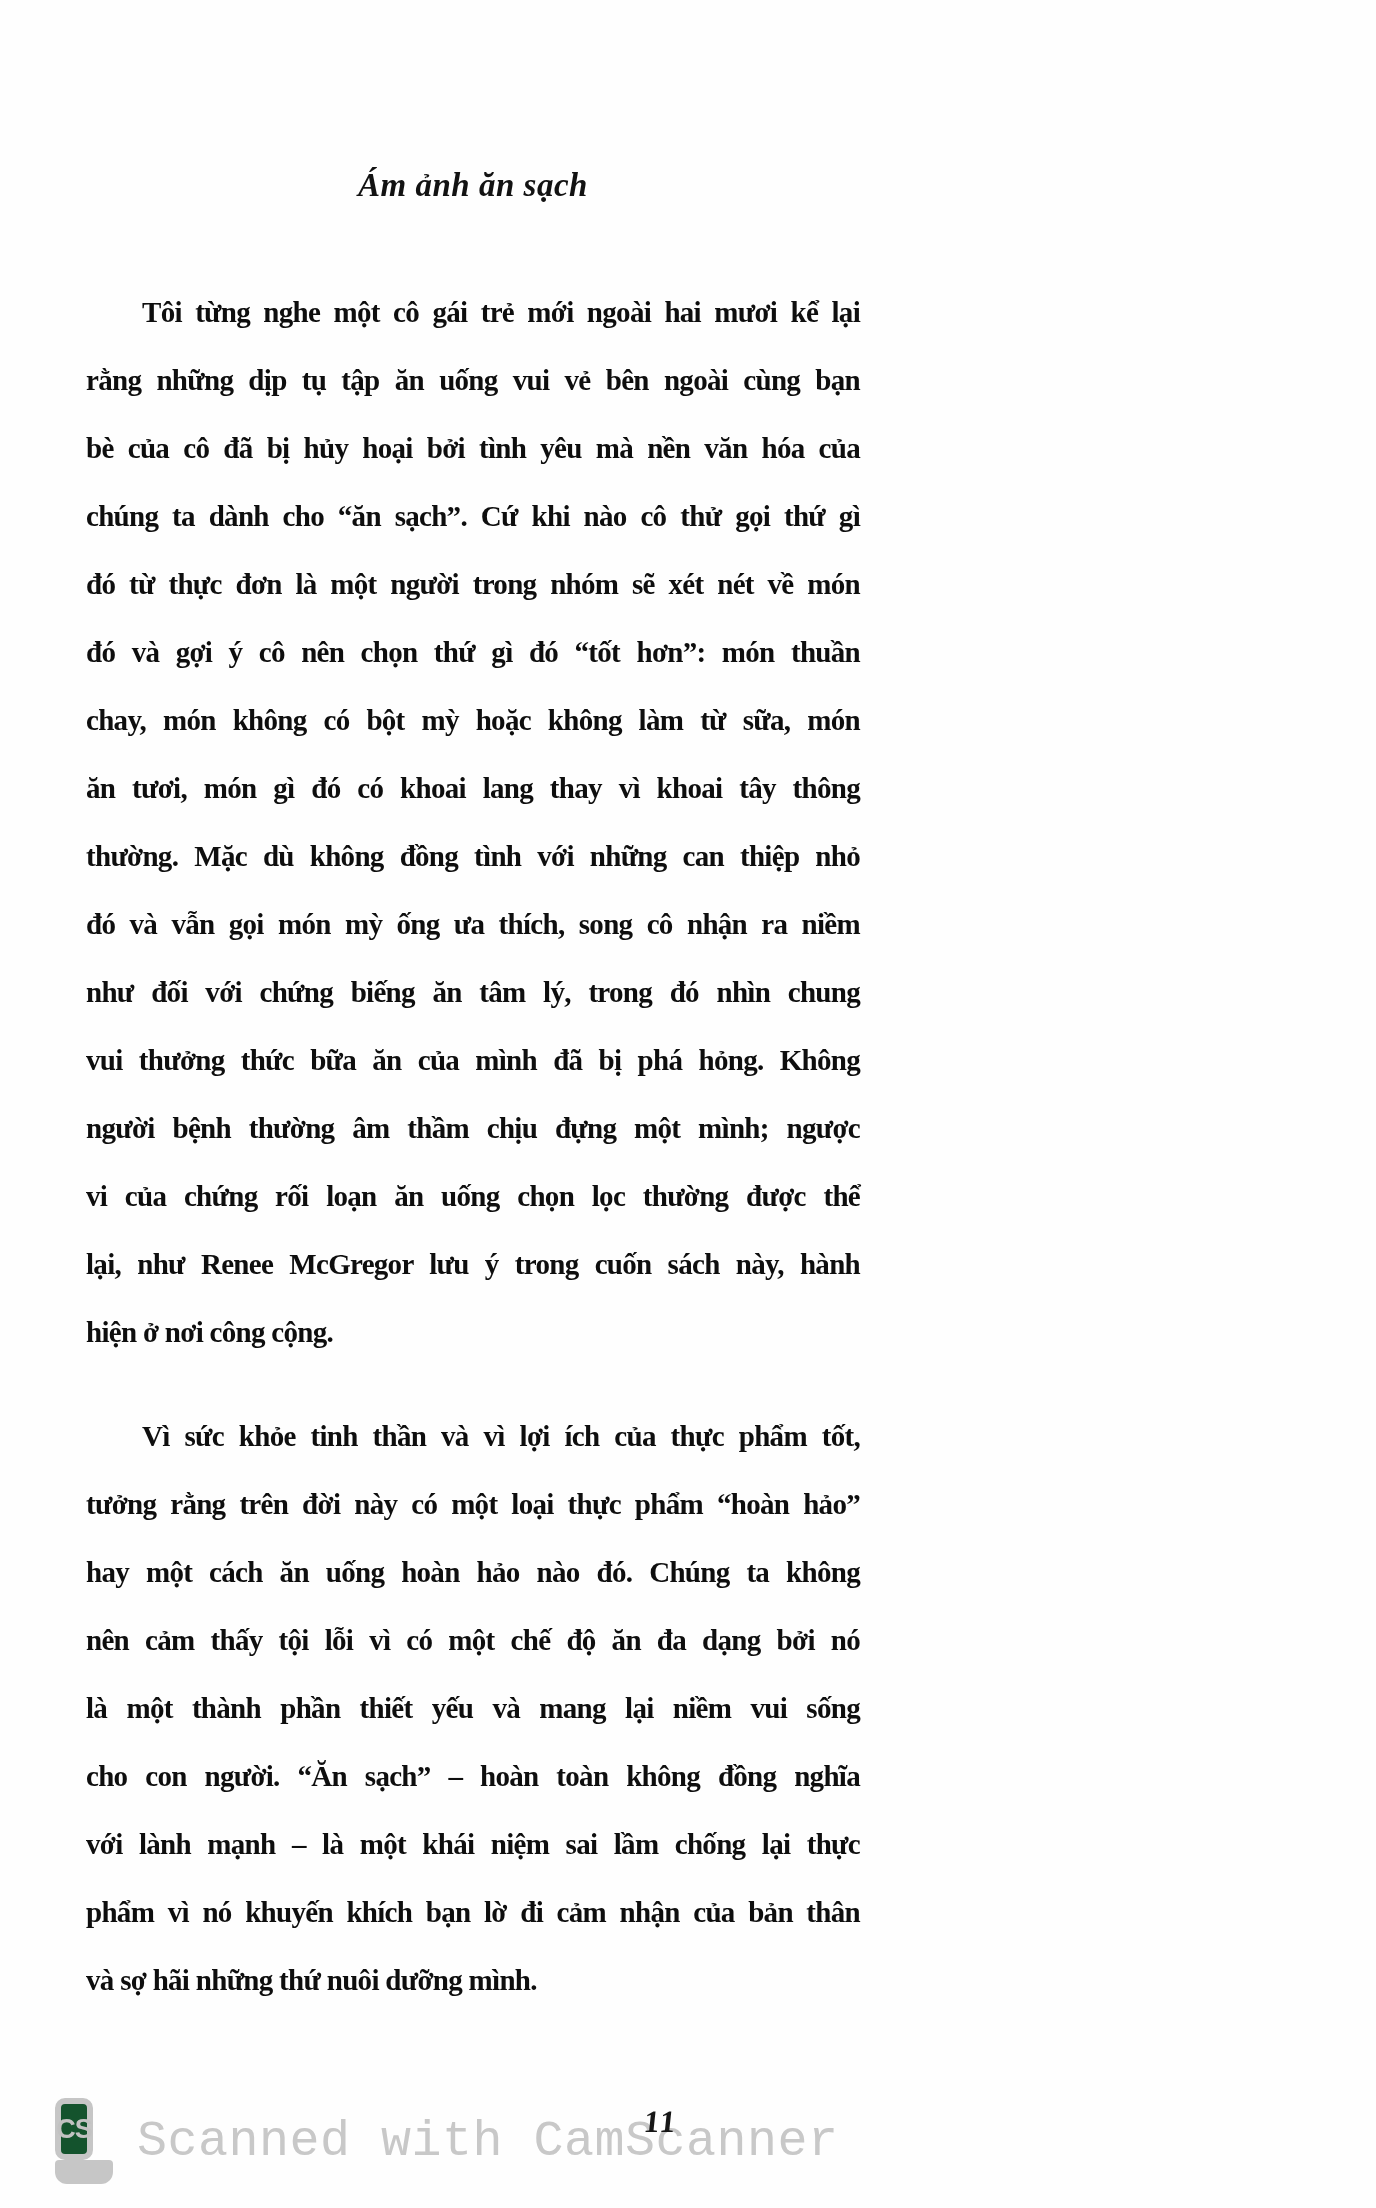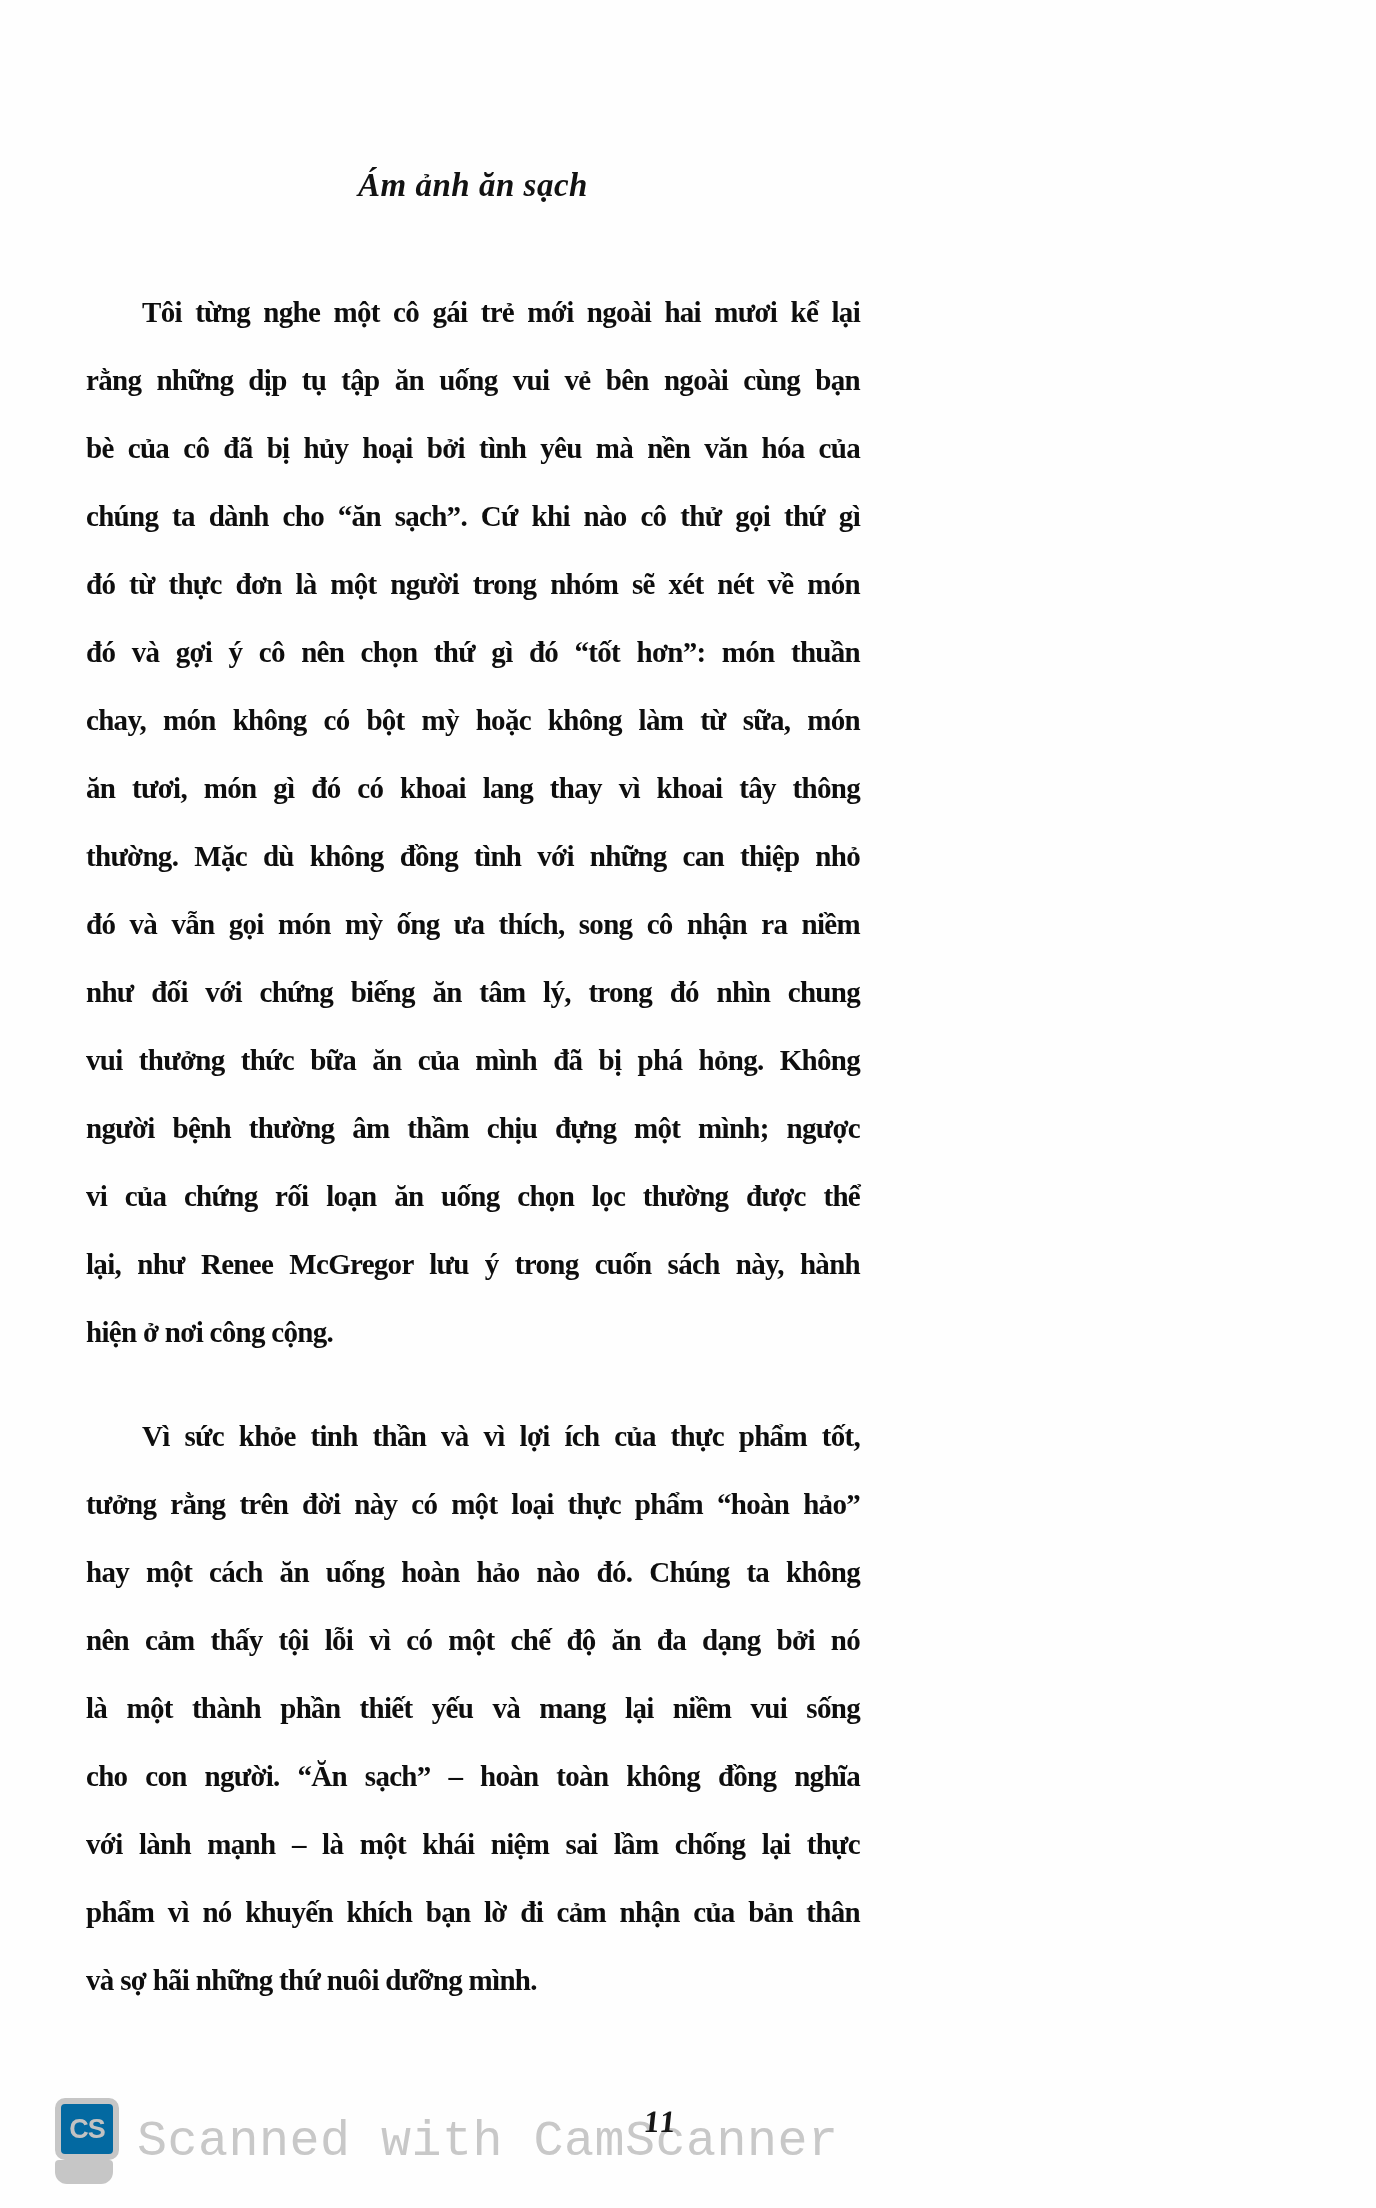--- a/index.html
+++ b/index.html
@@ -60,33 +60,33 @@
     align-items: center;
     gap: 24px;
   }
   .cs-logo {
     position: relative;
     width: 58px;
     height: 86px;
   }
   .cs-logo .frame {
     box-sizing: border-box;
-    width: 64px;
+    width: 38px;
     height: 62px;
     border: 6px solid #c6c6c6;
     border-radius: 10px;
     display: flex;
     align-items: center;
     justify-content: center;
     font-family: "Liberation Sans", sans-serif;
     font-weight: 700;
     font-size: 27px;
     letter-spacing: -1px;
     color: #c2c2c2;
-    background: #0369a1;
+    background: #14532d;
   }
   .cs-logo .base {
     position: absolute;
     left: 0;
     bottom: 0;
     width: 58px;
     height: 24px;
     background: #c6c6c6;
     border-radius: 4px 4px 12px 12px;
   }

